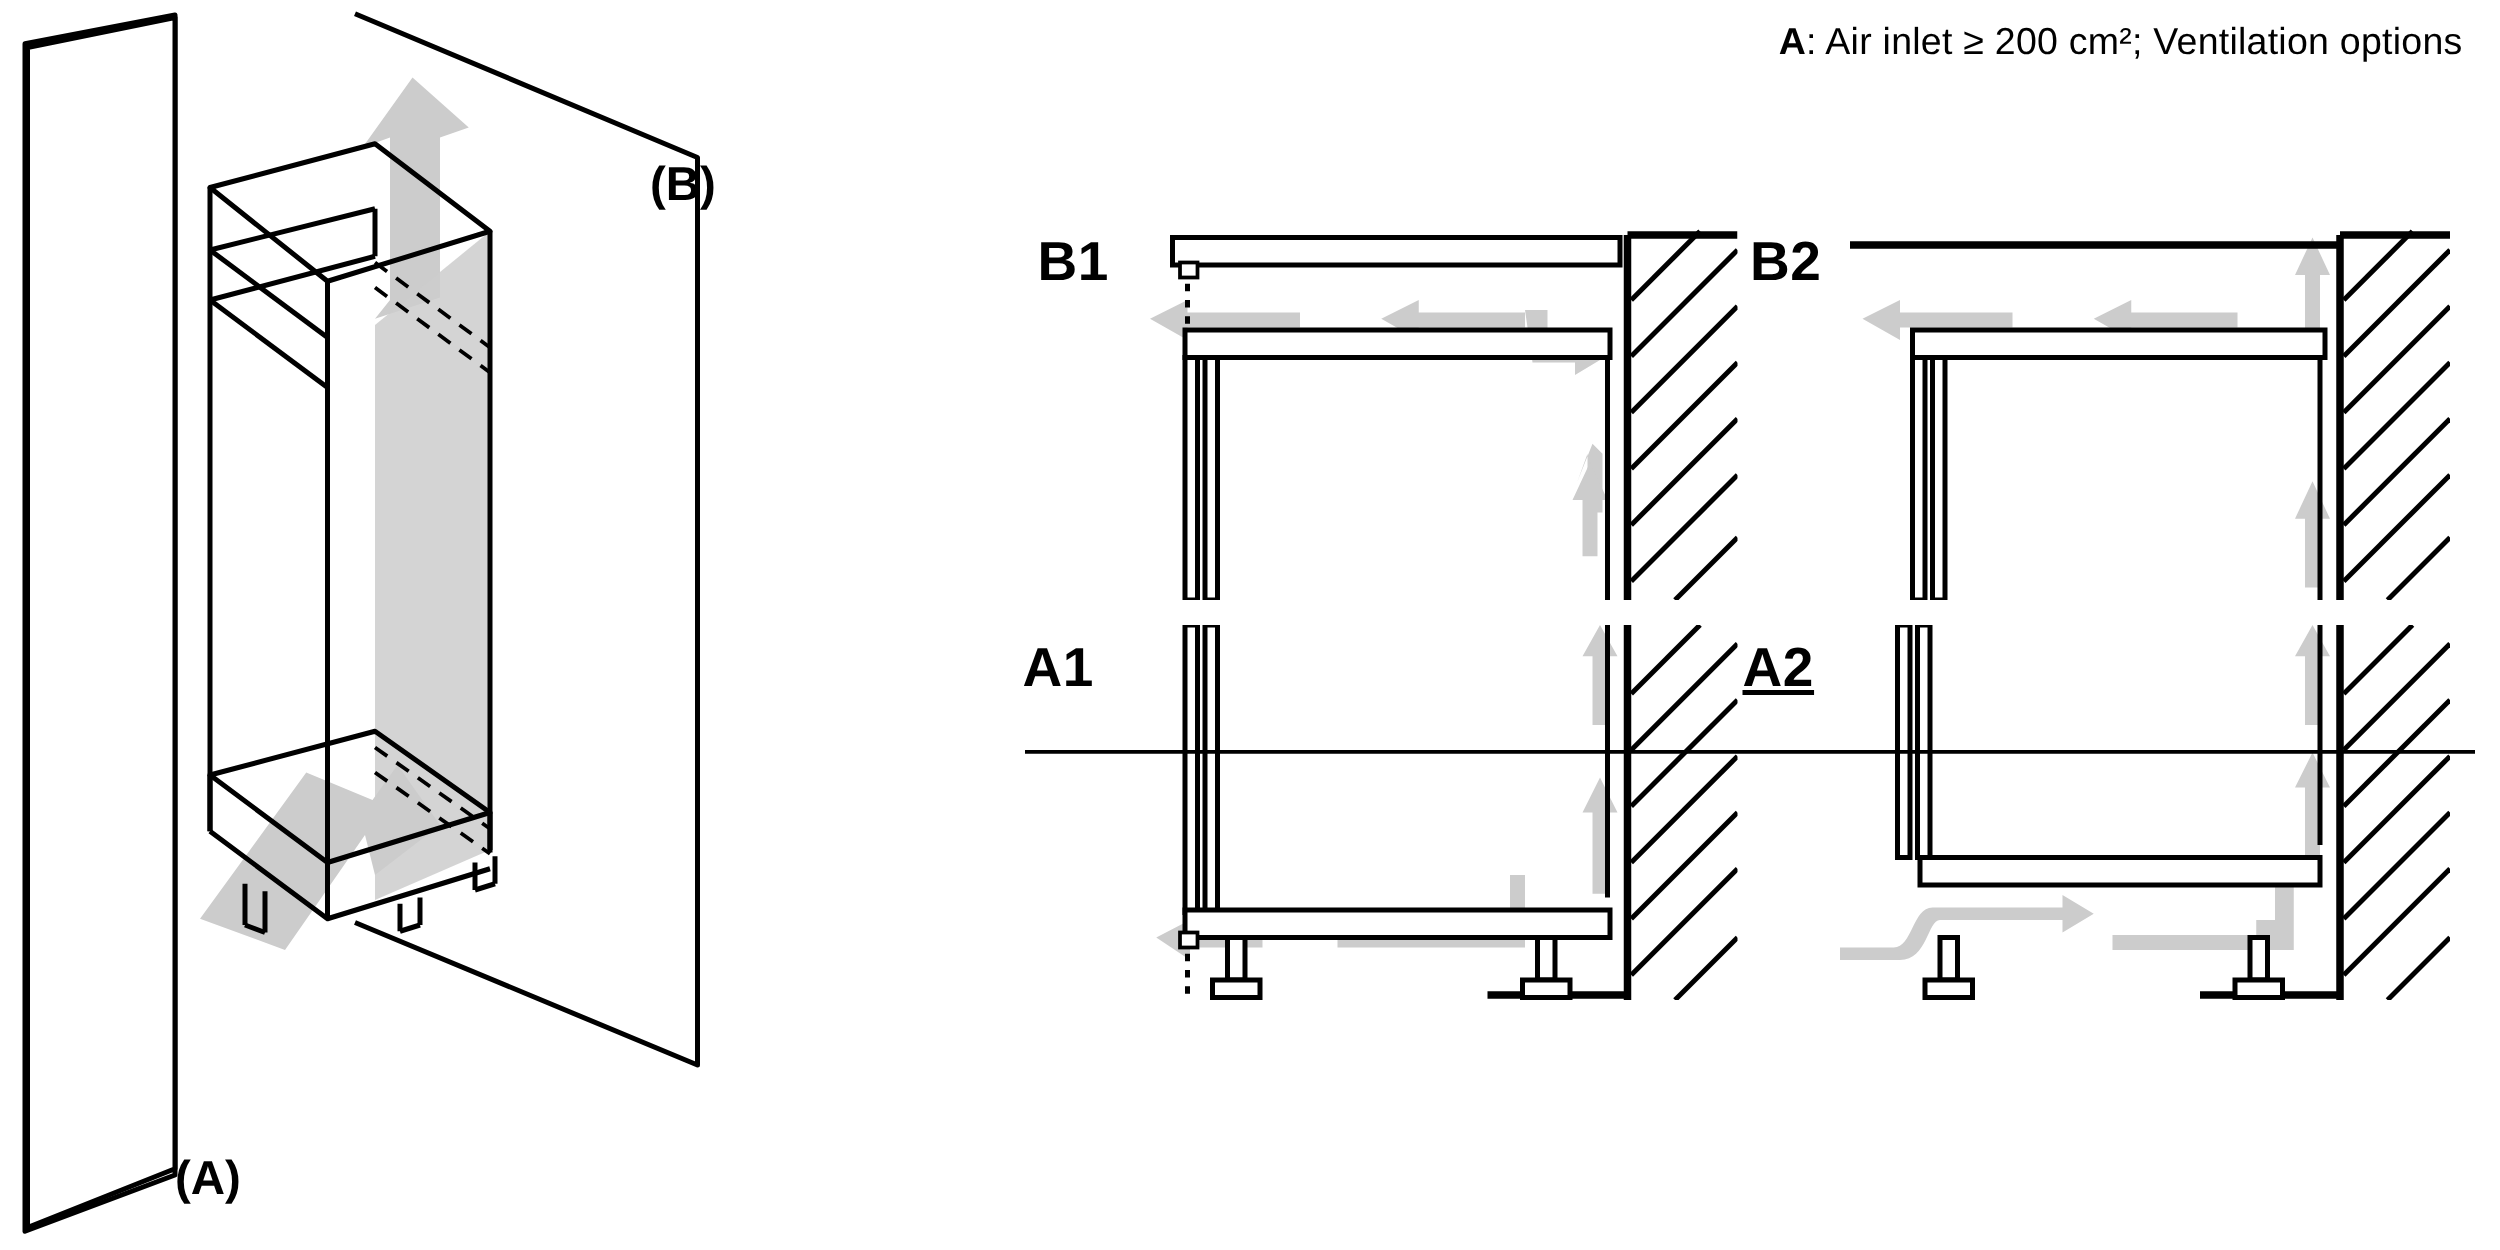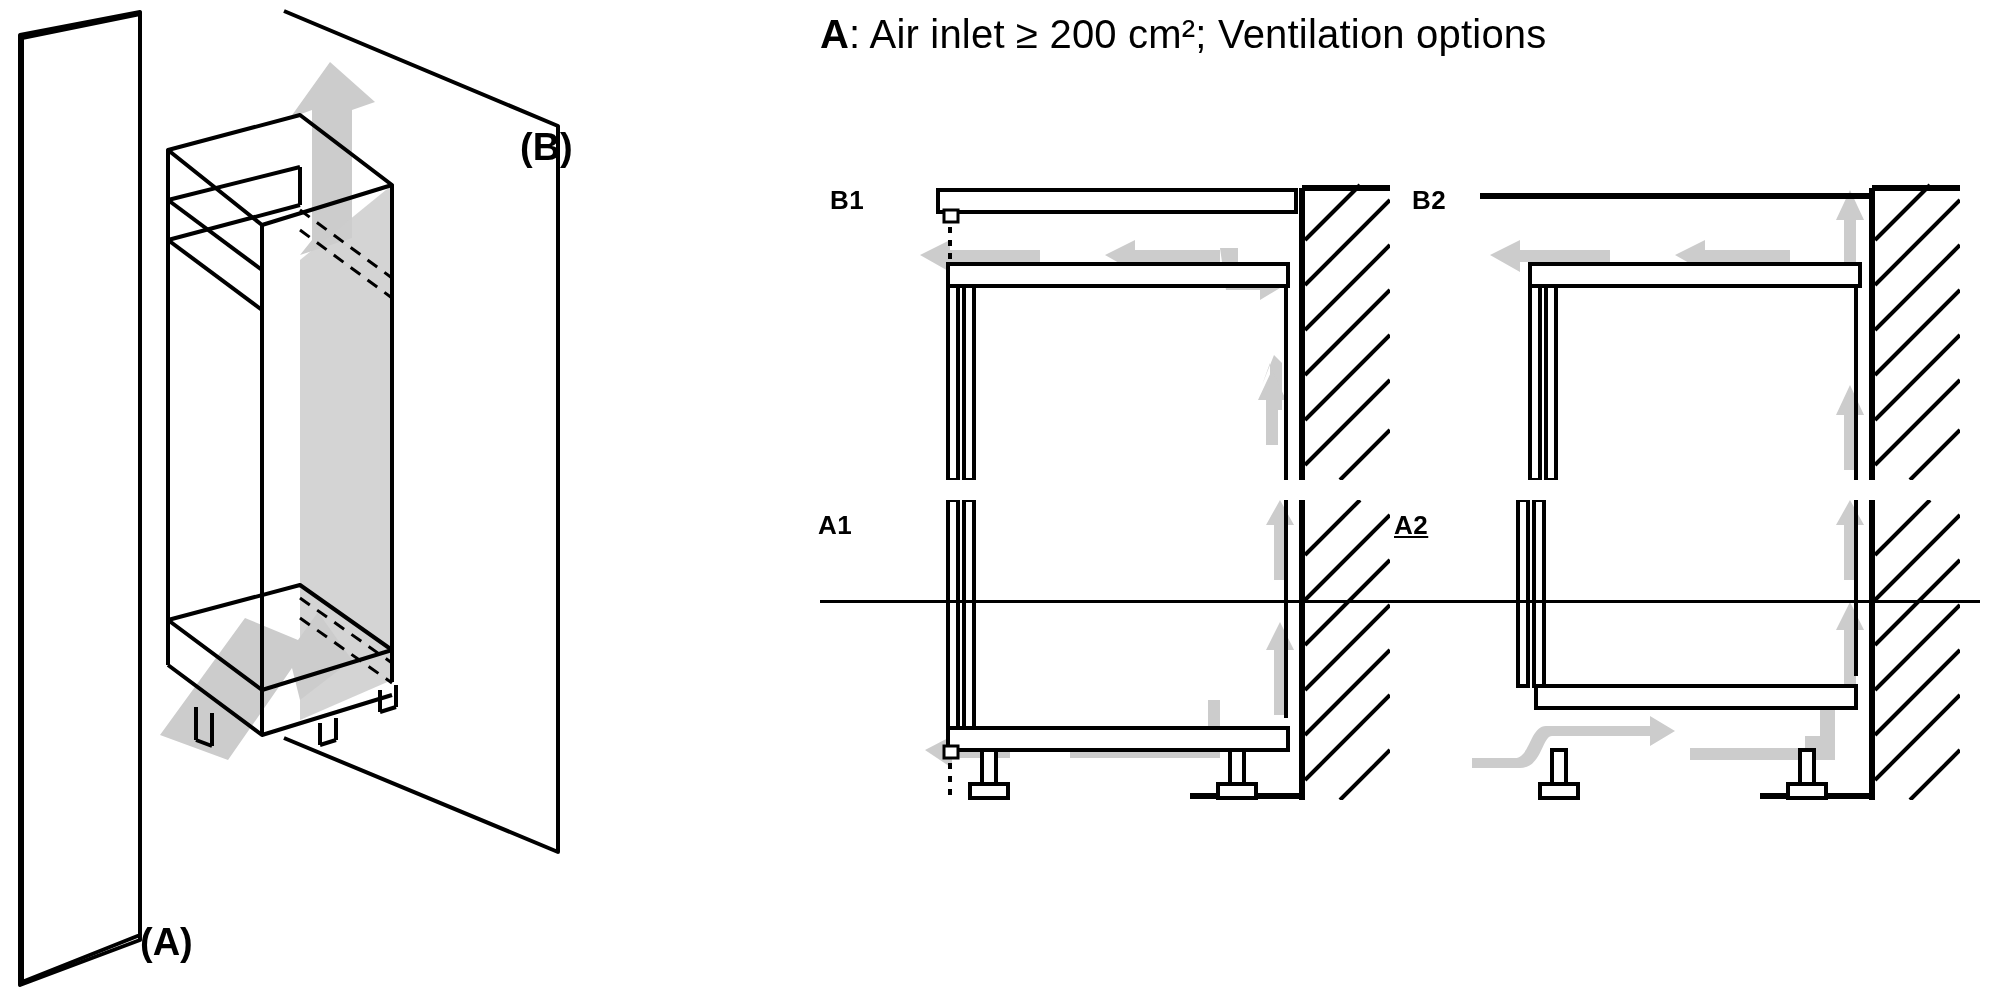--- a/index.html
+++ b/index.html
@@ -29,39 +29,40 @@
     height: 1000px;
   }
   
   .legend {
     position: absolute;
     left: 820px;
     top: 8px;
     width: 1150px;
   }
   .legend-line {
-    font-size: 40px;
+    font-size: 30px;
     line-height: 52px;
     white-space: nowrap;
     letter-spacing: 0.2px;
+    text-align: right;
   }
   .legend-line .tag {
     font-weight: bold;
   }
   
   .details {
     position: absolute;
     left: 800px;
     top: 180px;
     width: 1200px;
     height: 820px;
   }
   .panel-label {
     position: absolute;
-    font-size: 26px;
+    font-size: 44px;
     font-weight: bold;
     letter-spacing: 0.5px;
   }
   svg { display: block; }
   .divider {
     position: absolute;
     left: 820px;
     top: 600px;
     width: 1160px;
     height: 3px;
@@ -202,21 +203,21 @@
         <rect x="58" y="106" width="10" height="194"></rect>
         <rect x="74" y="106" width="10" height="194"></rect>
         <rect x="390" y="106" width="10" height="194" opacity="0"></rect>
         <line x1="396" y1="106" x2="396" y2="300"></line>
       </g>
 
       <line x1="60" y1="34" x2="60" y2="84" stroke="#000" stroke-width="4" stroke-dasharray="6 7"></line>
       <rect x="54" y="30" width="14" height="12" fill="#fff" stroke="#000" stroke-width="3"></rect>
     </svg>
 
-    <div class="panel-label" style="left:600px; top:5px;margin-left:12px;">B2</div>
+    <div class="panel-label" style="left:600px; top:5px;">B2</div>
     <svg style="position:absolute; left:660px; top:0px;" width="500" height="300" viewBox="0 0 500 300">
       <g>
         <line x1="412" y1="8" x2="500" y2="8" stroke="#000" stroke-width="6"></line>
         <line x1="412" y1="8" x2="412" y2="300" stroke="#000" stroke-width="6"></line>
         <g stroke="#000" stroke-width="4">
           <line x1="415" y1="60" x2="470" y2="5"></line>
           <line x1="415" y1="105" x2="500" y2="20"></line>
           <line x1="415" y1="150" x2="500" y2="65"></line>
           <line x1="415" y1="195" x2="500" y2="110"></line>
           <line x1="415" y1="240" x2="500" y2="155"></line>

